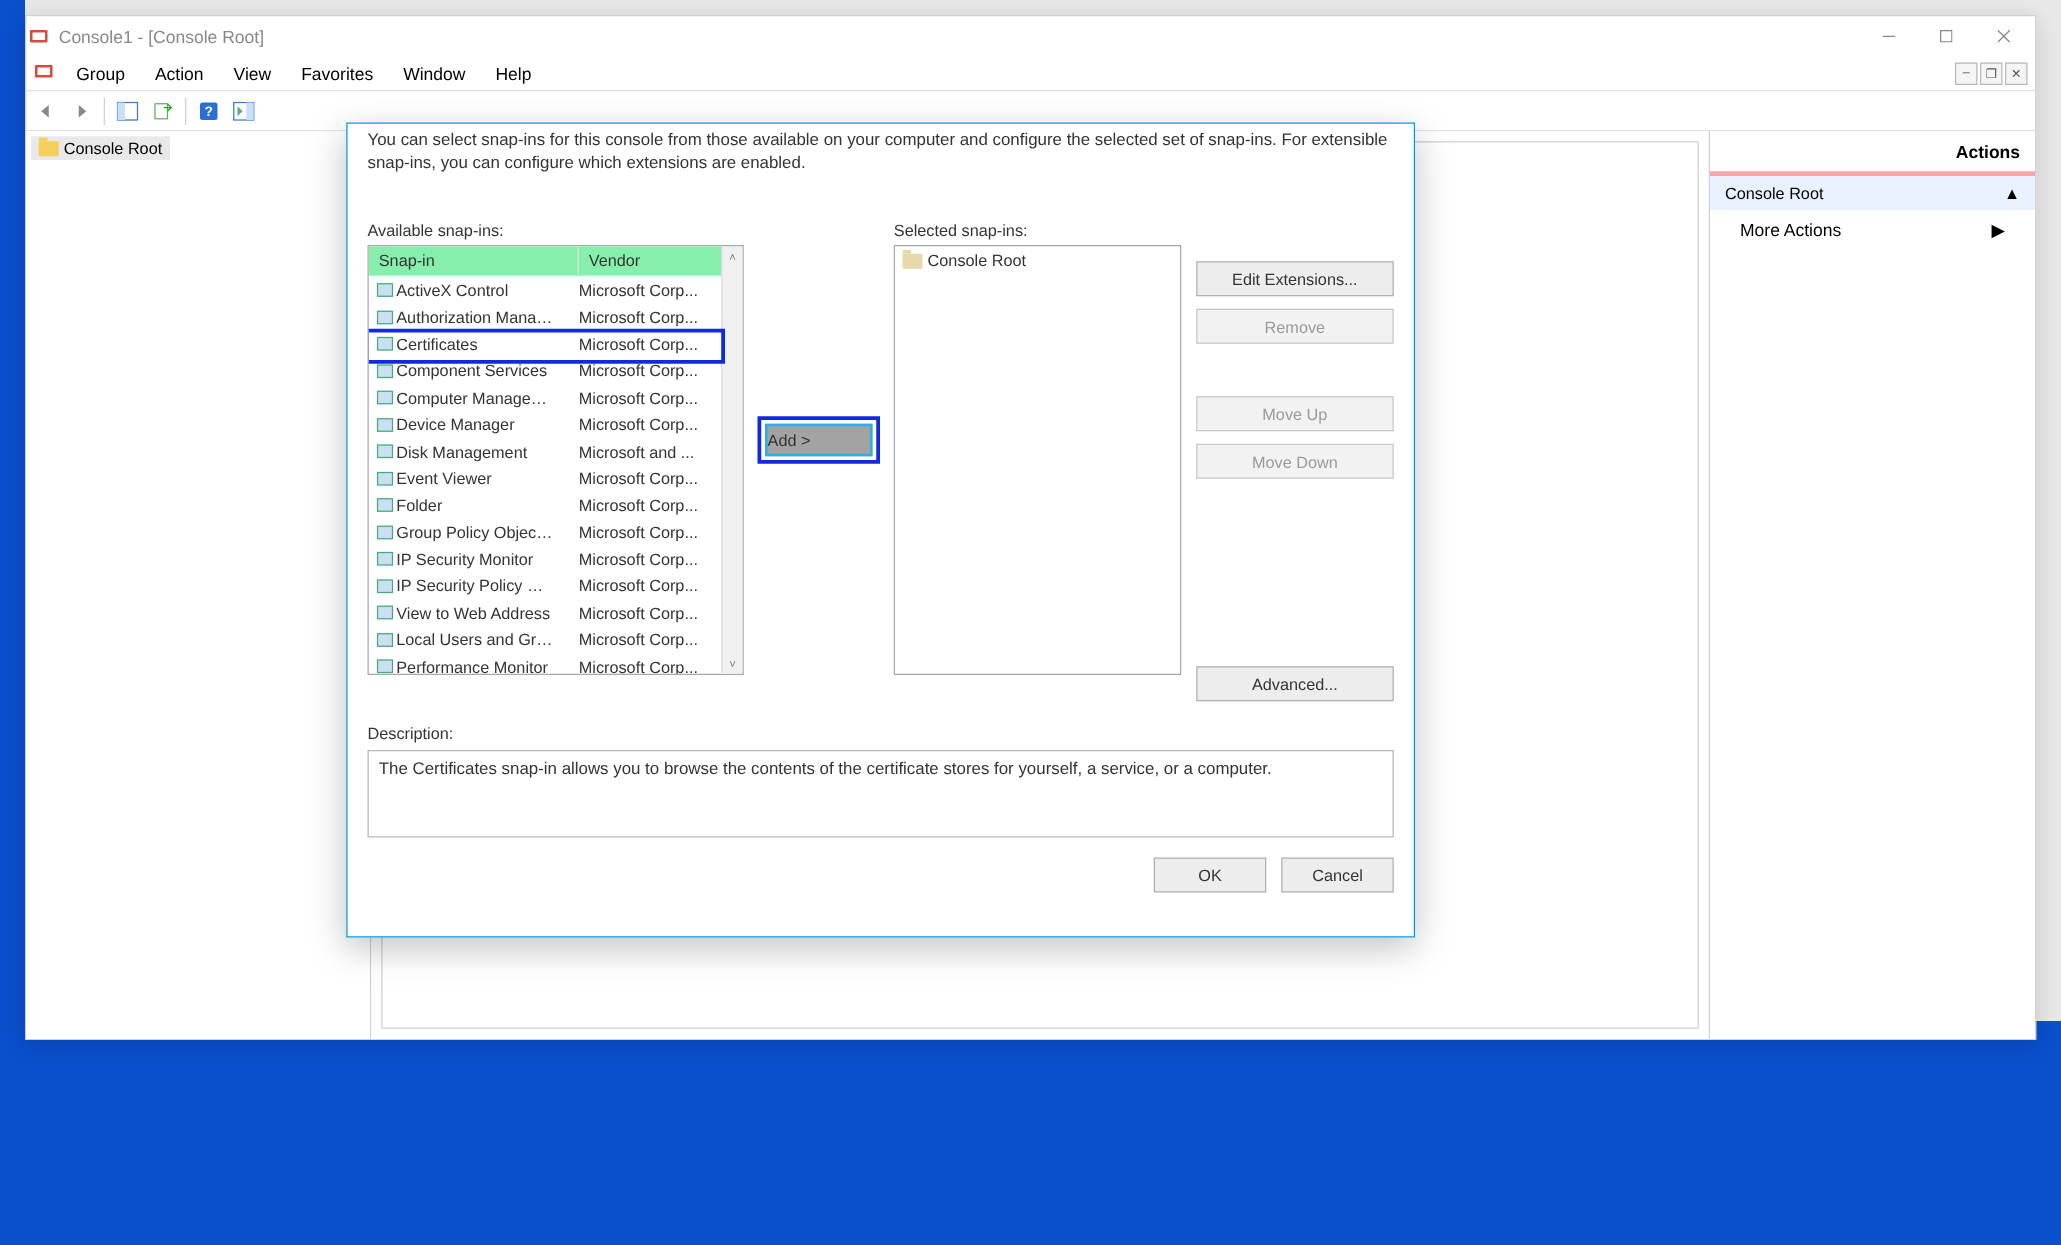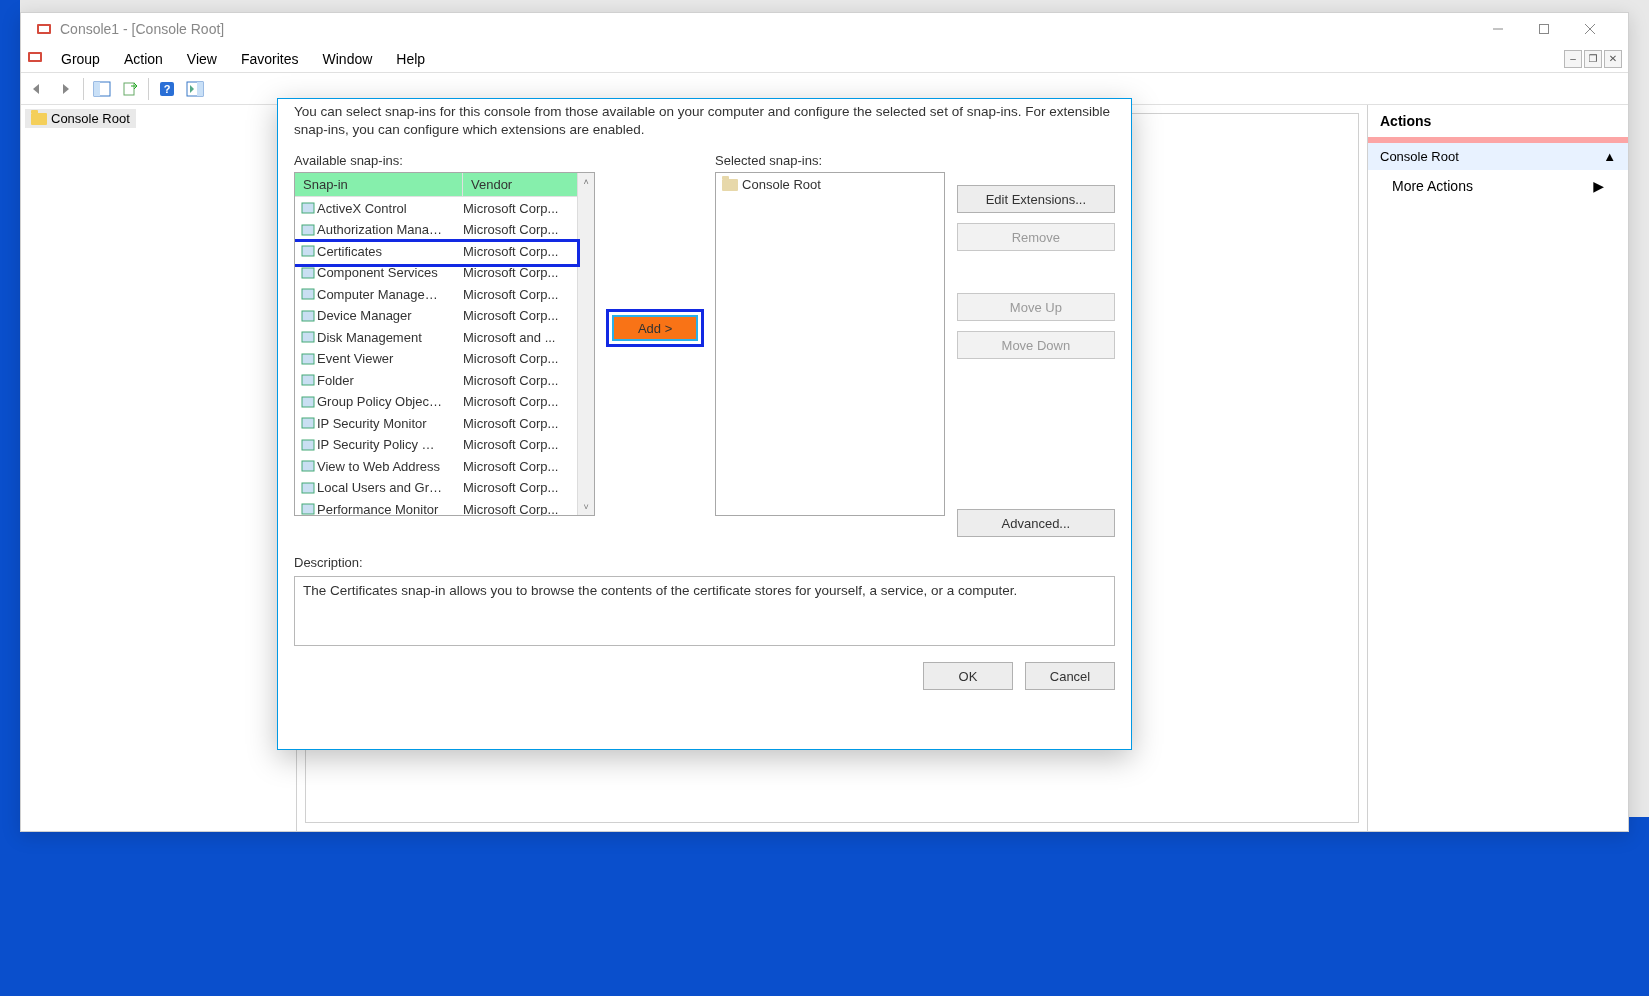--- a/index.html
+++ b/index.html
@@ -1,63 +1,63 @@
 <!DOCTYPE html>
 <html><head>
 <meta charset="utf-8">
 <style>
   * { box-sizing: border-box; font-family: 'Segoe UI', Tahoma, sans-serif; }
   body { margin:0; padding:0; background:#[…]; overflow:hidden; width:1649px; height:996px; position:relative; }
   .desktop-bg { position:absolute; inset:0; background:linear-gradient(90deg,#0a4fcc 0%, #0a4fcc 1.2%, transparent 1.2%), linear-gradient(180deg, transparent 82%, #0a4fcc 82%), #e8e8e8; }
   .main-window { position:absolute; left:20px; top:12px; width:1609px; height:820px; background:#fff; border:1px solid #d0d0d0; box-shadow:0 4px 18px rgba(0,0,0,0.15);}
-  .titlebar { height:32px; display:flex; align-items:center; padding:0 15px; color:#888; font-size:14px;}
+  .titlebar { height:32px; display:flex; align-items:center; padding:0 2px; color:#888; font-size:14px;}
   .titlebar .icon { width:16px; height:16px; margin-right:8px; display:flex;}
   .win-controls { margin-left:auto; display:flex; gap:0;}
   .win-btn { width:46px; height:30px; display:flex; align-items:center; justify-content:center; color:#888;}
   .menubar { height:28px; display:flex; align-items:center; padding:0 6px; font-size:14px; border-bottom:1px solid #e0e0e0;}
   .menubar .item { padding:3px 12px;}
   .menubar .mdi-controls { margin-left:auto; display:flex; gap:2px;}
   .menubar .mdi-btn { width:18px; height:18px; border:1px solid #b8b8b8; background:#f5f5f5; display:flex;align-items:center;justify-content:center;font-size:10px;color:#555;}
   .toolbar { height:32px; display:flex; align-items:center; padding:0 4px; gap:4px; border-bottom:1px solid #e0e0e0;}
   .tool-btn { width:24px; height:24px; display:flex; align-items:center; justify-content:center; border:1px solid transparent;}
   .tool-sep { width:1px; height:22px; background:#d0d0d0; margin:0 2px;}
   .content-area { position:absolute; left:0; right:0; top:92px; bottom:0; display:flex;}
   .tree-pane { width:276px; border-right:1px solid #d0d0d0; padding:4px; background:#fff;}
   .tree-node { display:inline-flex; align-items:center; gap:4px; padding:2px 6px; background:#e9e9e9; font-size:13px;}
   .middle-pane { flex:1; background:#fff; border-right:1px solid #d0d0d0; position:relative;}
   .middle-content{margin:8px;border:1px solid #d0d0d0;height:calc(100% - 16px);}
   .actions-pane { width:260px; background:#fff;}
-  .actions-header { font-weight:600; font-size:14px; padding:8px 12px; border-bottom:6px solid #fca5a5;}
+  .actions-header { font-weight:600; font-size:14px; padding:8px 12px; border-bottom:4px solid #fca5a5;text-align:right;}
   .actions-group { background:#e8f2ff; padding:6px 12px; font-size:13px; display:flex; justify-content:space-between;}
   .actions-item { padding:8px 24px; font-size:14px; display:flex; justify-content:space-between;}
 
   
   .dialog { position:absolute; left:277px; top:98px; width:855px; height:652px; background:#fff; border:1px solid #0099e5; box-shadow:0 8px 28px rgba(0,0,0,0.25); z-index:50;}
   .dlg-title { height:40px; display:flex; align-items:center; padding:0 14px; font-size:15px; color:#333;}
   .dlg-close { margin-left:auto; width:32px; height:32px; display:flex; align-items:center; justify-content:center; font-size:16px; color:#555;}
   .dlg-body { padding:0 16px 12px 16px; font-size:13px; color:#333;}
   .dlg-desc { font-size:13.5px; line-height:1.35; padding:4px 0 14px 0;}
-  .lists-row { display:flex; gap:12px; align-items:flex-start;}
+  .lists-row { display:flex; gap:12px; align-items:flex-start;margin-top:24px;}
   .avail-col { width:312px;}
   .listbox { border:1px solid #a8a8a8; height:344px; position:relative; background:#fff; overflow:hidden;}
   .listhead { display:flex; background:#86efac; font-size:13px; border-bottom:1px solid #e0e0e0;}
   .listhead div { padding:4px 8px; border-right:1px solid #e0e0e0;}
   .listhead .c1{width:168px;} .listhead .c2{flex:1;}
   .scrolltrack{position:absolute;right:0;top:0;bottom:0;width:17px;background:#f0f0f0;border-left:1px solid #dcdcdc;}
   .scroll-up,.scroll-dn{height:17px;display:flex;align-items:center;justify-content:center;font-size:9px;color:#777;}
   .listrows { font-size:13px;}
   .listrow { display:flex; align-items:center; height:21.5px; padding-left:4px;}
   .listrow .ic{width:18px;display:flex;justify-content:center;}
   .listrow .c1{width:146px;white-space:nowrap;overflow:hidden;text-overflow:ellipsis;padding-right:18px;}
   .listrow .c2{flex:1;white-space:nowrap;overflow:hidden;text-overflow:ellipsis;}
   .hl-box{position:absolute;border:3px solid #1229e3;pointer-events:none;}
 
   .add-col { width:96px; display:flex; flex-direction:column; align-items:center; padding-top:156px;}
   .add-hl{border:3px solid #1229e3;padding:3px;background:#fff;}
-  .add-btn{width:86px;height:26px;background:#f97316;border:2px solid #29b0ea;font-size:13px;display:flex;align-items:center;justify-content:center;}
+  .add-btn{width:86px;height:26px;background:#a3a3a3;border:2px solid #29b0ea;font-size:13px;display:flex;align-items:center;justify-content:flex-start;}
 
   .sel-col { width:238px;}
   .selbox { border:1px solid #a8a8a8; height:344px; background:#fff; padding:4px 6px; font-size:13px;}
   .selrow { display:flex; align-items:center; gap:4px;}
 
   .btn-col { width:164px; display:flex; flex-direction:column; gap:10px; padding-top:4px;}
   .btn { height:28px; border:1px solid #b1b1b1; background:#ededed; font-size:13px; display:flex; align-items:center; justify-content:center;}
   .btn.disabled { color:#9a9a9a; background:#f2f2f2; border-color:#c8c8c8;}
 
   .descr-label { margin-top:18px; font-size:13px;}

